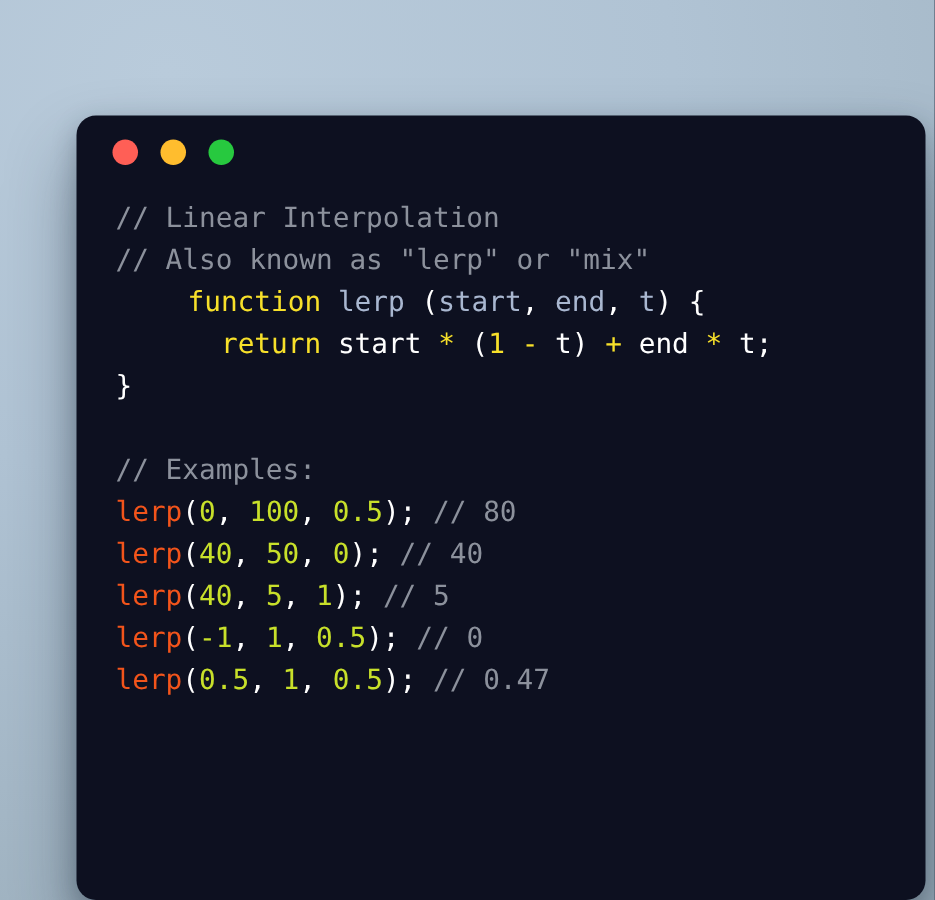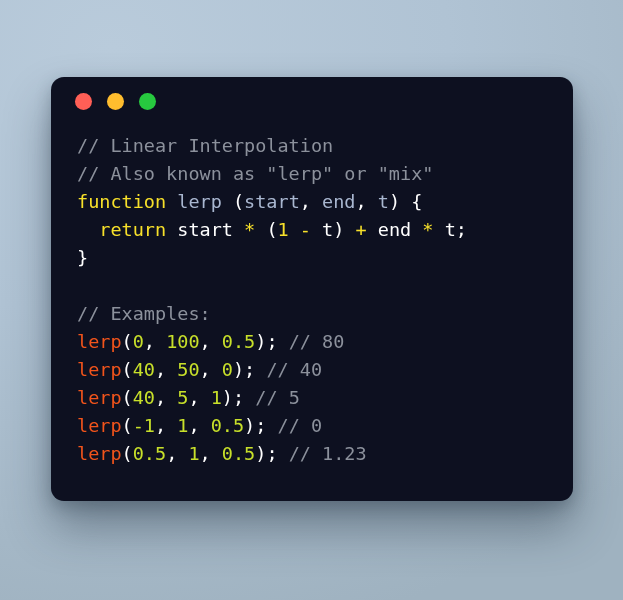--- a/index.html
+++ b/index.html
@@ -21,27 +21,28 @@
     background:
       radial-gradient(120% 100% at 18% 8%, #b9cbdb 0%, #b0c3d4 45%, #9fb2c0 100%);
   }
 
   
   #code-window {
     position: absolute;
     left: 51px;
     top: 77px;
     width: 522px;
-    height: 424px;
+    height: 523px;
     background: #0d1020;
     border-radius: 13px;
     box-shadow:
       0 26px 46px rgba(28, 42, 58, 0.42),
       0 6px 16px rgba(28, 42, 58, 0.26);
     overflow: hidden;
+    padding-left: 44px;
   }
 
   
   #title-bar {
     position: absolute;
     left: 0;
     top: 0;
     width: 100%;
     height: 48px;
     display: flex;
@@ -80,21 +81,21 @@
     display: block;
     height: 28px;
     min-height: 28px;
   }
   .code-line.blank {
     height: 28px;
   }
 
   
   .tok-comment  { color: #8c919c; }
-  .tok-keyword  { color: #f7e02a; }
+  .tok-keyword  { color: #f7e02a; margin-left: 48px; }
   .tok-func     { color: #a9b7d0; }
   .tok-param    { color: #a9b7d0; }
   .tok-plain    { color: #ffffff; }
   .tok-operator { color: #f7e02a; }
   .tok-number   { color: #f7e02a; }
   .tok-call     { color: #f2541b; }
   .tok-arg      { color: #c8e02a; }
   .tok-punct    { color: #ffffff; }
 </style>
 </head>
@@ -115,18 +116,18 @@
 </span><span class="code-line"><span class="tok-comment">// Also known as "lerp" or "mix"</span>
 </span><span class="code-line"><span class="tok-keyword">function</span><span class="tok-plain"> </span><span class="tok-func">lerp</span><span class="tok-plain"> </span><span class="tok-punct">(</span><span class="tok-param">start</span><span class="tok-punct">, </span><span class="tok-param">end</span><span class="tok-punct">, </span><span class="tok-param">t</span><span class="tok-punct">) {</span>
 </span><span class="code-line"><span class="tok-plain">  </span><span class="tok-keyword">return</span><span class="tok-plain"> </span><span class="tok-plain">start</span><span class="tok-plain"> </span><span class="tok-operator">*</span><span class="tok-plain"> </span><span class="tok-punct">(</span><span class="tok-number">1</span><span class="tok-plain"> </span><span class="tok-operator">-</span><span class="tok-plain"> </span><span class="tok-plain">t</span><span class="tok-punct">)</span><span class="tok-plain"> </span><span class="tok-operator">+</span><span class="tok-plain"> </span><span class="tok-plain">end</span><span class="tok-plain"> </span><span class="tok-operator">*</span><span class="tok-plain"> </span><span class="tok-plain">t;</span>
 </span><span class="code-line"><span class="tok-plain">}</span>
 </span><span class="code-line blank">
 </span><span class="code-line"><span class="tok-comment">// Examples:</span>
 </span><span class="code-line"><span class="tok-call">lerp</span><span class="tok-punct">(</span><span class="tok-arg">0</span><span class="tok-punct">, </span><span class="tok-arg">100</span><span class="tok-punct">, </span><span class="tok-arg">0.5</span><span class="tok-punct">); </span><span class="tok-comment">// 80</span>
 </span><span class="code-line"><span class="tok-call">lerp</span><span class="tok-punct">(</span><span class="tok-arg">40</span><span class="tok-punct">, </span><span class="tok-arg">50</span><span class="tok-punct">, </span><span class="tok-arg">0</span><span class="tok-punct">); </span><span class="tok-comment">// 40</span>
 </span><span class="code-line"><span class="tok-call">lerp</span><span class="tok-punct">(</span><span class="tok-arg">40</span><span class="tok-punct">, </span><span class="tok-arg">5</span><span class="tok-punct">, </span><span class="tok-arg">1</span><span class="tok-punct">); </span><span class="tok-comment">// 5</span>
 </span><span class="code-line"><span class="tok-call">lerp</span><span class="tok-punct">(</span><span class="tok-arg">-1</span><span class="tok-punct">, </span><span class="tok-arg">1</span><span class="tok-punct">, </span><span class="tok-arg">0.5</span><span class="tok-punct">); </span><span class="tok-comment">// 0</span>
-</span><span class="code-line"><span class="tok-call">lerp</span><span class="tok-punct">(</span><span class="tok-arg">0.5</span><span class="tok-punct">, </span><span class="tok-arg">1</span><span class="tok-punct">, </span><span class="tok-arg">0.5</span><span class="tok-punct">); </span><span class="tok-comment">// 1.23</span>
+</span><span class="code-line"><span class="tok-call">lerp</span><span class="tok-punct">(</span><span class="tok-arg">0.5</span><span class="tok-punct">, </span><span class="tok-arg">1</span><span class="tok-punct">, </span><span class="tok-arg">0.5</span><span class="tok-punct">); </span><span class="tok-comment">// 0.47</span>
 </span></pre>
     </div>
 
   </div>
 </div>
 
 </body></html>

